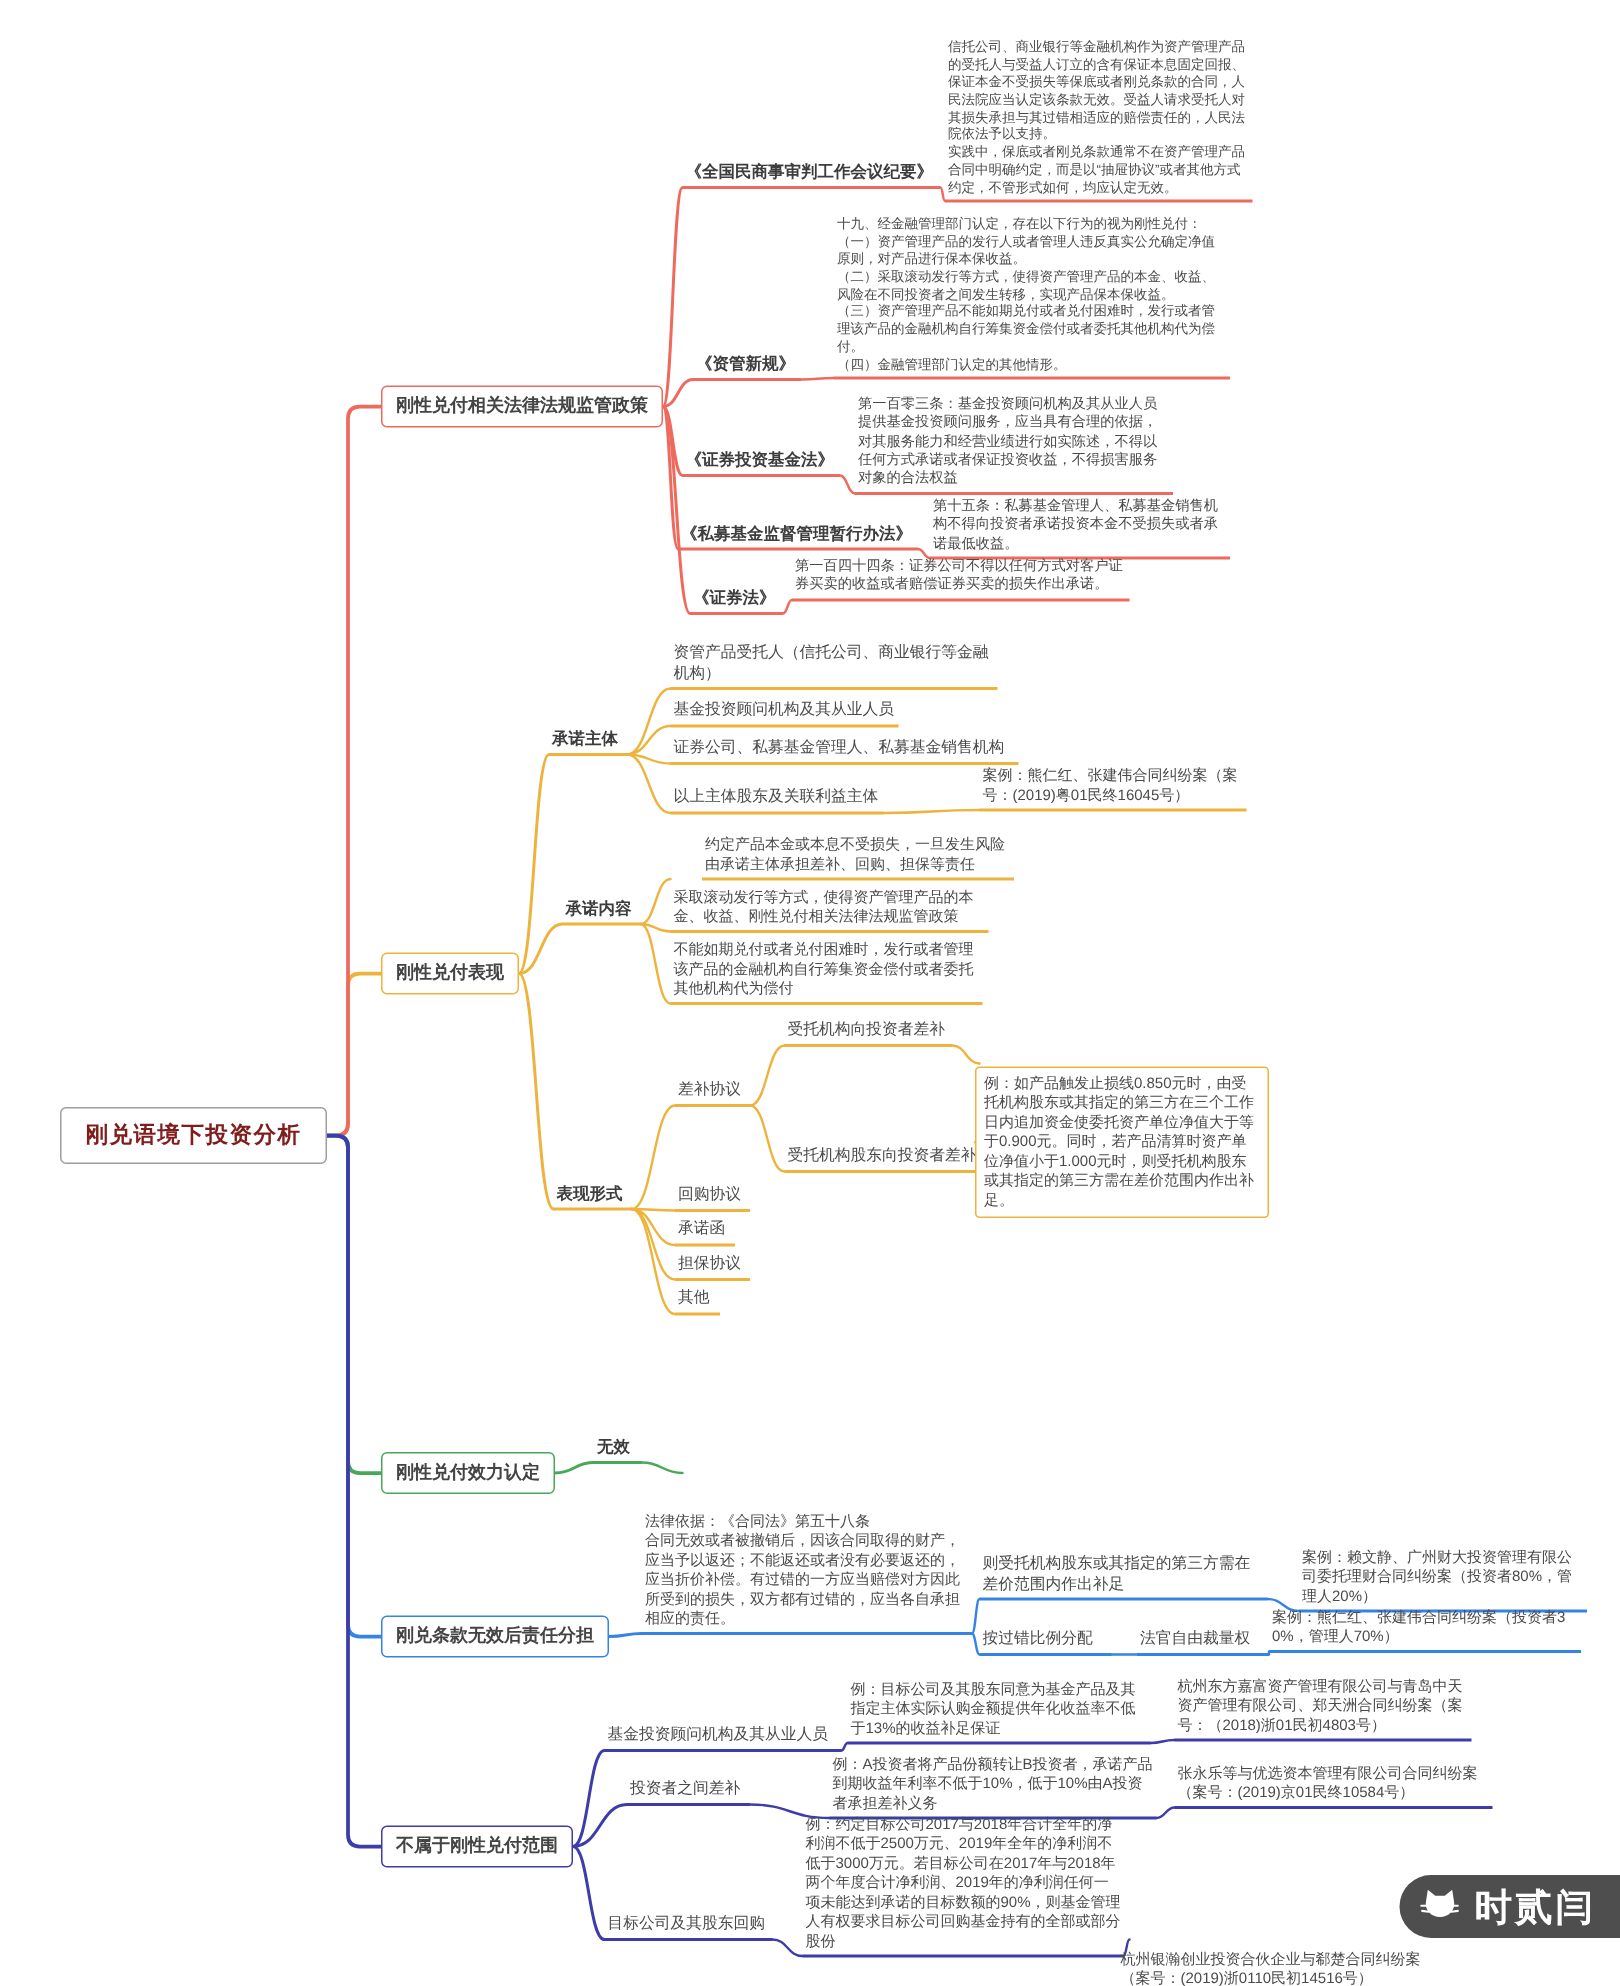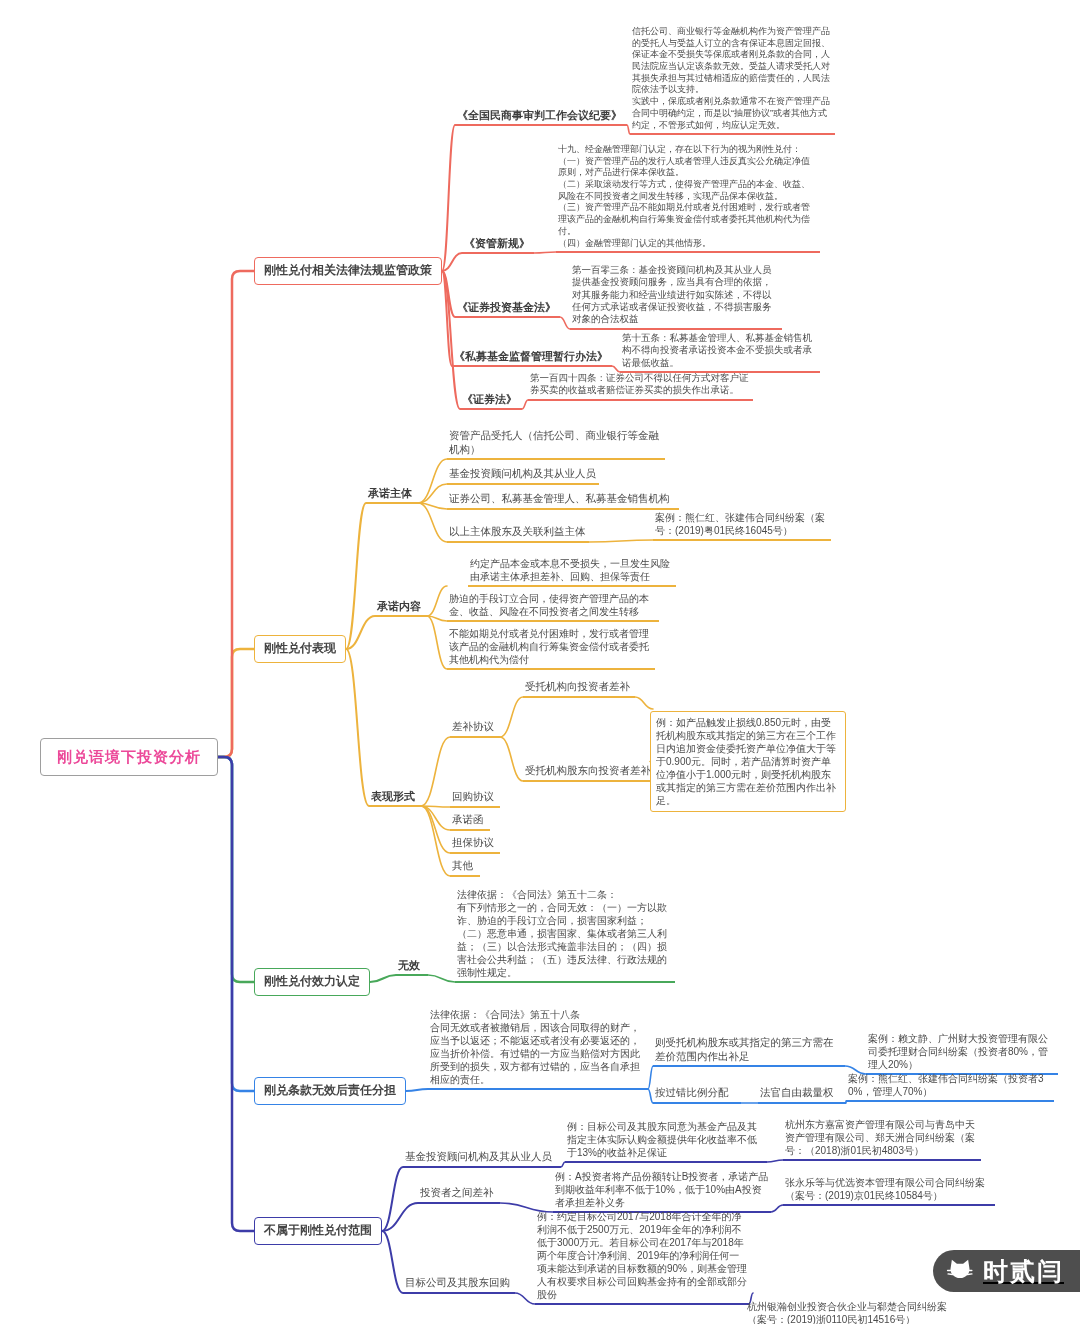--- a/index.html
+++ b/index.html
@@ -14,21 +14,21 @@
   }
   .kind-line{border-bottom:2px solid #888;padding:0 2px 2px 2px;background:transparent;}
   .kind-line.bold{font-weight:bold;color:#3d3d3d;}
   .kind-topic{
     border:1.6px solid #888;border-radius:4px;padding:5px 9px;background:#fff;
     font-weight:bold;color:#444;white-space:nowrap;
   }
   .kind-box{border:1.5px solid #888;border-radius:3px;padding:4px 5px;background:#fff;}
   .kind-root{
     border:1.6px solid #9e9e9e;border-radius:4px;padding:8px 16px;background:#fff;
-    font-weight:bold;color:#ec4899;white-space:nowrap;letter-spacing:1px;
+    font-weight:bold;color:#7f1d1d;white-space:nowrap;letter-spacing:1px;
   }
   .watermark{
     position:absolute;top:1250px;right:0;height:42px;border-radius:21px 0 0 21px;
     display:flex;align-items:center;padding:0 16px 0 12px;gap:8px;background:#4e4e4e;
   }
   .wm-icon{display:flex;align-items:center;}
   .wm-text{
     color:#fff;font-size:25px;font-weight:bold;letter-spacing:2px;
     font-family:"Liberation Serif","DejaVu Serif",serif;
   }
@@ -85,21 +85,21 @@
       <path d="M 561 1167 C 563 1167, 563 1162, 565 1162" stroke="#3d3ca8" stroke-width="1.6" fill="none" stroke-linecap="round"></path>
       <path d="M 767 1162 C 775 1162, 775 1160, 783 1160" stroke="#3d3ca8" stroke-width="1.6" fill="none" stroke-linecap="round"></path>
       <path d="M 382 1231 C 400 1231, 400 1203, 418 1203" stroke="#3d3ca8" stroke-width="2" fill="none" stroke-linecap="round"></path>
       <path d="M 500 1203 C 526.5 1203, 526.5 1212, 553 1212" stroke="#3d3ca8" stroke-width="1.6" fill="none" stroke-linecap="round"></path>
       <path d="M 771 1212 C 777 1212, 777 1205, 783 1205" stroke="#3d3ca8" stroke-width="1.6" fill="none" stroke-linecap="round"></path>
       <path d="M 382 1231 C 392.5 1231, 392.5 1293, 403 1293" stroke="#3d3ca8" stroke-width="2" fill="none" stroke-linecap="round"></path>
       <path d="M 515 1293 C 525 1293, 525 1304, 535 1304" stroke="#3d3ca8" stroke-width="1.6" fill="none" stroke-linecap="round"></path>
       <path d="M 749 1304 C 751 1304, 751 1293, 753 1293" stroke="#3d3ca8" stroke-width="1.6" fill="none" stroke-linecap="round"></path>
     </svg>
 
-  <div class="watermark" style="background: rgb(78, 78, 78); text-decoration: underline;">
+  <div class="watermark" style="background: rgb(78, 78, 78);">
     <span class="wm-icon">
       <svg width="30" height="30" viewBox="0 0 24 24" fill="#ffffff">
         <path d="M4.5 9.5 L5.5 3 L9.5 6.2 H14.5 L18.5 3 L19.5 9.5 A7.6 7 0 1 1 4.5 9.5 Z"></path>
         <rect x="1.5" y="11" width="5" height="1.1" rx="0.5"></rect>
         <rect x="17" y="11" width="5" height="1.1" rx="0.5"></rect>
         <rect x="2" y="14" width="4.5" height="1.1" rx="0.5" transform="rotate(8 4 14)"></rect>
         <rect x="17.5" y="14" width="4.5" height="1.1" rx="0.5" transform="rotate(-8 20 14)"></rect>
       </svg>
     </span>
     <span class="wm-text" style="color: rgb(255, 255, 255);">时贰闫</span>
@@ -107,21 +107,21 @@
 <div class="node kind-root" style="left: 40px; top: 738px; font-size: 15px; border-color: rgb(158, 158, 158);">刚兑语境下投资分析</div>
     <div class="node kind-topic" style="left: 254px; top: 635px; font-size: 12px; border-color: rgb(237, 179, 61);">刚性兑付表现</div>
     <div class="node kind-line bold" style="left: 366px; top: 486px; width: 52px; font-size: 11px; border-bottom-color: rgb(237, 179, 61);">承诺主体</div>
     <div class="node kind-line" style="left: 447px; top: 429px; width: 218px; font-size: 10.5px; border-bottom-color: rgb(237, 179, 61);">资管产品受托人（信托公司、商业银行等金融机构）</div>
     <div class="node kind-line" style="left: 447px; top: 467px; width: 152px; font-size: 10.5px; border-bottom-color: rgb(237, 179, 61);">基金投资顾问机构及其从业人员</div>
     <div class="node kind-line" style="left: 447px; top: 492px; width: 232px; font-size: 10.5px; border-bottom-color: rgb(237, 179, 61);">证券公司、私募基金管理人、私募基金销售机构</div>
     <div class="node kind-line" style="left: 447px; top: 525px; width: 142px; font-size: 10.5px; border-bottom-color: rgb(237, 179, 61);">以上主体股东及关联利益主体</div>
     <div class="node kind-line" style="left: 653px; top: 511px; width: 178px; font-size: 10px; border-bottom-color: rgb(237, 179, 61);">案例：熊仁红、张建伟合同纠纷案（案号：(2019)粤01民终16045号）</div>
     <div class="node kind-line bold" style="left: 375px; top: 599px; width: 52px; font-size: 11px; border-bottom-color: rgb(237, 179, 61);">承诺内容</div>
     <div class="node kind-line" style="left: 468px; top: 557px; width: 208px; font-size: 10px; border-bottom-color: rgb(237, 179, 61);">约定产品本金或本息不受损失，一旦发生风险由承诺主体承担差补、回购、担保等责任</div>
-    <div class="node kind-line" style="left: 447px; top: 592px; width: 212px; font-size: 10px; border-bottom-color: rgb(237, 179, 61);">胁迫的手段订立合同，使得资产管理产品的本金、收益、风险在不同投资者之间发生转移</div>
+    <div class="node kind-line" style="left: 447px; top: 592px; width: 212px; font-size: 10px; border-bottom-color: rgb(237, 179, 61);">采取滚动发行等方式，使得资产管理产品的本金、收益、刚性兑付相关法律法规监管政策</div>
     <div class="node kind-line" style="left: 447px; top: 627px; width: 208px; font-size: 10px; border-bottom-color: rgb(237, 179, 61);">不能如期兑付或者兑付困难时，发行或者管理该产品的金融机构自行筹集资金偿付或者委托其他机构代为偿付</div>
     <div class="node kind-line bold" style="left: 369px; top: 789px; width: 52px; font-size: 11px; border-bottom-color: rgb(237, 179, 61);">表现形式</div>
     <div class="node kind-line" style="left: 450px; top: 720px; width: 50px; font-size: 10.5px; border-bottom-color: rgb(237, 179, 61);">差补协议</div>
     <div class="node kind-line" style="left: 523px; top: 680px; width: 112px; font-size: 10.5px; border-bottom-color: rgb(237, 179, 61);">受托机构向投资者差补</div>
     <div class="node kind-line" style="left: 523px; top: 764px; width: 132px; font-size: 10.5px; border-bottom-color: rgb(237, 179, 61);">受托机构股东向投资者差补</div>
     <div class="node kind-box" style="left: 650px; top: 711px; width: 196px; font-size: 10px; border-color: rgb(237, 179, 61);">例：如产品触发止损线0.850元时，由受托机构股东或其指定的第三方在三个工作日内追加资金使委托资产单位净值大于等于0.900元。同时，若产品清算时资产单位净值小于1.000元时，则受托机构股东或其指定的第三方需在差价范围内作出补足。</div>
     <div class="node kind-line" style="left: 450px; top: 790px; width: 50px; font-size: 10.5px; border-bottom-color: rgb(237, 179, 61);">回购协议</div>
     <div class="node kind-line" style="left: 450px; top: 813px; width: 40px; font-size: 10.5px; border-bottom-color: rgb(237, 179, 61);">承诺函</div>
     <div class="node kind-line" style="left: 450px; top: 836px; width: 50px; font-size: 10.5px; border-bottom-color: rgb(237, 179, 61);">担保协议</div>
     <div class="node kind-line" style="left: 450px; top: 859px; width: 30px; font-size: 10.5px; border-bottom-color: rgb(237, 179, 61);">其他</div>
@@ -136,22 +136,20 @@
 （三）资产管理产品不能如期兑付或者兑付困难时，发行或者管理该产品的金融机构自行筹集资金偿付或者委托其他机构代为偿付。
 （四）金融管理部门认定的其他情形。</div>
     <div class="node kind-line bold" style="left: 455px; top: 300px; width: 105px; font-size: 11px; border-bottom-color: rgb(238, 106, 94);">《证券投资基金法》</div>
     <div class="node kind-line" style="left: 570px; top: 264px; width: 212px; font-size: 9.5px; border-bottom-color: rgb(238, 106, 94);">第一百零三条：基金投资顾问机构及其从业人员提供基金投资顾问服务，应当具有合理的依据，对其服务能力和经营业绩进行如实陈述，不得以任何方式承诺或者保证投资收益，不得损害服务对象的合法权益</div>
     <div class="node kind-line bold" style="left: 452px; top: 349px; width: 160px; font-size: 11px; border-bottom-color: rgb(238, 106, 94);">《私募基金监督管理暂行办法》</div>
     <div class="node kind-line" style="left: 620px; top: 332px; width: 200px; font-size: 9.5px; border-bottom-color: rgb(238, 106, 94);">第十五条：私募基金管理人、私募基金销售机构不得向投资者承诺投资本金不受损失或者承诺最低收益。</div>
     <div class="node kind-line bold" style="left: 460px; top: 392px; width: 62px; font-size: 11px; border-bottom-color: rgb(238, 106, 94);">《证券法》</div>
     <div class="node kind-line" style="left: 528px; top: 372px; width: 225px; font-size: 9.5px; border-bottom-color: rgb(238, 106, 94);">第一百四十四条：证券公司不得以任何方式对客户证券买卖的收益或者赔偿证券买卖的损失作出承诺。</div>
     <div class="node kind-topic" style="left: 254px; top: 968px; font-size: 12px; border-color: rgb(72, 168, 90);">刚性兑付效力认定</div>
     <div class="node kind-line bold" style="left: 396px; top: 958px; width: 32px; font-size: 11px; border-bottom-color: rgb(72, 168, 90);">无效</div>
-    <div class="node kind-line" style="left: 455px; top: 888px; width: 220px; font-size: 10px; border-bottom-color: rgb(72, 168, 90);">法律依据：《合同法》第五十二条：
-有下列情形之一的，合同无效：（一）一方以欺诈、胁迫的手段订立合同，损害国家利益；（二）恶意串通，损害国家、集体或者第三人利益；（三）以合法形式掩盖非法目的；（四）损害社会公共利益；（五）违反法律、行政法规的强制性规定。</div>
     <div class="node kind-topic" style="left: 254px; top: 1077px; font-size: 12px; border-color: rgb(53, 131, 230);">刚兑条款无效后责任分担</div>
     <div class="node kind-line" style="left: 428px; top: 1008px; width: 220px; font-size: 10px; border-bottom-color: rgb(53, 131, 230);">法律依据：《合同法》第五十八条
 合同无效或者被撤销后，因该合同取得的财产，应当予以返还；不能返还或者没有必要返还的，应当折价补偿。有过错的一方应当赔偿对方因此所受到的损失，双方都有过错的，应当各自承担相应的责任。</div>
     <div class="node kind-line" style="left: 653px; top: 1036px; width: 192px; font-size: 10.5px; border-bottom-color: rgb(53, 131, 230);">则受托机构股东或其指定的第三方需在差价范围内作出补足</div>
     <div class="node kind-line" style="left: 866px; top: 1032px; width: 192px; font-size: 10px; border-bottom-color: rgb(53, 131, 230);">案例：赖文静、广州财大投资管理有限公司委托理财合同纠纷案（投资者80%，管理人20%）</div>
     <div class="node kind-line" style="left: 653px; top: 1086px; width: 88px; font-size: 10.5px; border-bottom-color: rgb(53, 131, 230);">按过错比例分配</div>
     <div class="node kind-line" style="left: 758px; top: 1086px; width: 88px; font-size: 10.5px; border-bottom-color: rgb(53, 131, 230);">法官自由裁量权</div>
     <div class="node kind-line" style="left: 846px; top: 1072px; width: 208px; font-size: 10px; border-bottom-color: rgb(53, 131, 230);">案例：熊仁红、张建伟合同纠纷案（投资者30%，管理人70%）</div>
     <div class="node kind-topic" style="left: 254px; top: 1217px; font-size: 12px; border-color: rgb(61, 60, 168);">不属于刚性兑付范围</div>
     <div class="node kind-line" style="left: 403px; top: 1150px; width: 158px; font-size: 10.5px; border-bottom-color: rgb(61, 60, 168);">基金投资顾问机构及其从业人员</div>

